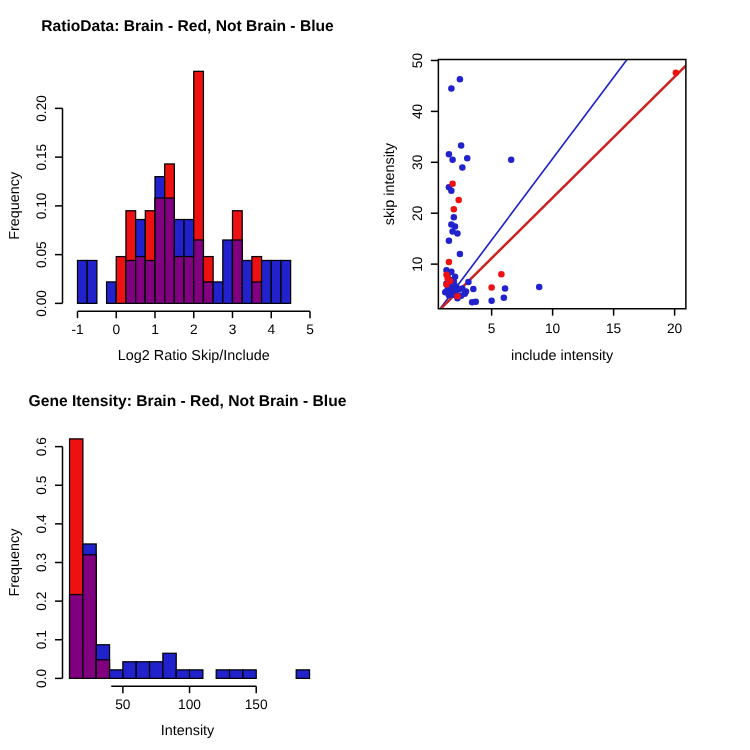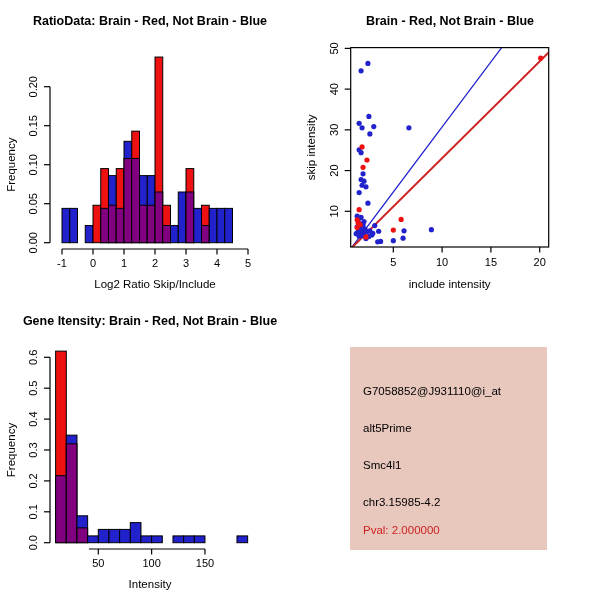--- a/index.html
+++ b/index.html
@@ -80,21 +80,20 @@
         <text x="186" y="267" text-anchor="middle" font-size="11px">3</text>
         <line x1="217" y1="249" x2="217" y2="254.5" stroke="#000000" stroke-width="1.2"></line>
         <text x="217" y="267" text-anchor="middle" font-size="11px">4</text>
         <line x1="248" y1="249" x2="248" y2="254.5" stroke="#000000" stroke-width="1.2"></line>
         <text x="248" y="267" text-anchor="middle" font-size="11px">5</text>
         <text x="155" y="288" text-anchor="middle" font-size="11.5px">Log2 Ratio Skip/Include</text>
       </svg>
   </section>
 
   <section class="quad" id="q-tr">
-    <div class="chart-title">Brain - Red, Not Brain - Blue</div>
     <svg id="svg-scatter" width="300" height="300" viewBox="0 0 300 300">
         <clipPath id="boxclip">
           <rect x="50.7" y="47.6" width="198" height="199.4"></rect>
         </clipPath>
         <g clip-path="url(#boxclip)">
           <line x1="50.746399999999994" y1="248.7716" x2="201.63600000000002" y2="47.56539999999998" stroke="#2222CC" stroke-width="1.3"></line>
           <line x1="50.746399999999994" y1="248.7716" x2="248.67920000000004" y2="52.453" stroke="#CC2222" stroke-width="2"></line>
           <circle cx="61.092" cy="70.7815" r="2.6" fill="#2222CC"></circle>
           <circle cx="67.92399999999999" cy="63.45010000000002" r="2.6" fill="#2222CC"></circle>
           <circle cx="59.14" cy="123.3232" r="2.6" fill="#2222CC"></circle>
@@ -219,23 +218,14 @@
         <line x1="98.3" y1="249" x2="98.3" y2="254.5" stroke="#000000" stroke-width="1.2"></line>
         <text x="98.3" y="267" text-anchor="middle" font-size="11px">50</text>
         <line x1="151.635" y1="249" x2="151.635" y2="254.5" stroke="#000000" stroke-width="1.2"></line>
         <text x="151.635" y="267" text-anchor="middle" font-size="11px">100</text>
         <line x1="204.97" y1="249" x2="204.97" y2="254.5" stroke="#000000" stroke-width="1.2"></line>
         <text x="204.97" y="267" text-anchor="middle" font-size="11px">150</text>
         <text x="150" y="288" text-anchor="middle" font-size="11.5px">Intensity</text>
       </svg>
   </section>
 
-  <section class="quad" id="q-br">
-    <div class="info-box">
-      <div class="info-line" style="top:38px">G7058852@J931110@i_at</div>
-      <div class="info-line" style="top:75px">alt5Prime</div>
-      <div class="info-line" style="top:112px">Smc4l1</div>
-      <div class="info-line" style="top:149px">chr3.15985-4.2</div>
-      <div class="info-line pval" style="top:177px">Pval: 2.000000</div>
-    </div>
-  </section>
 
 </div>
 
 </body></html>

